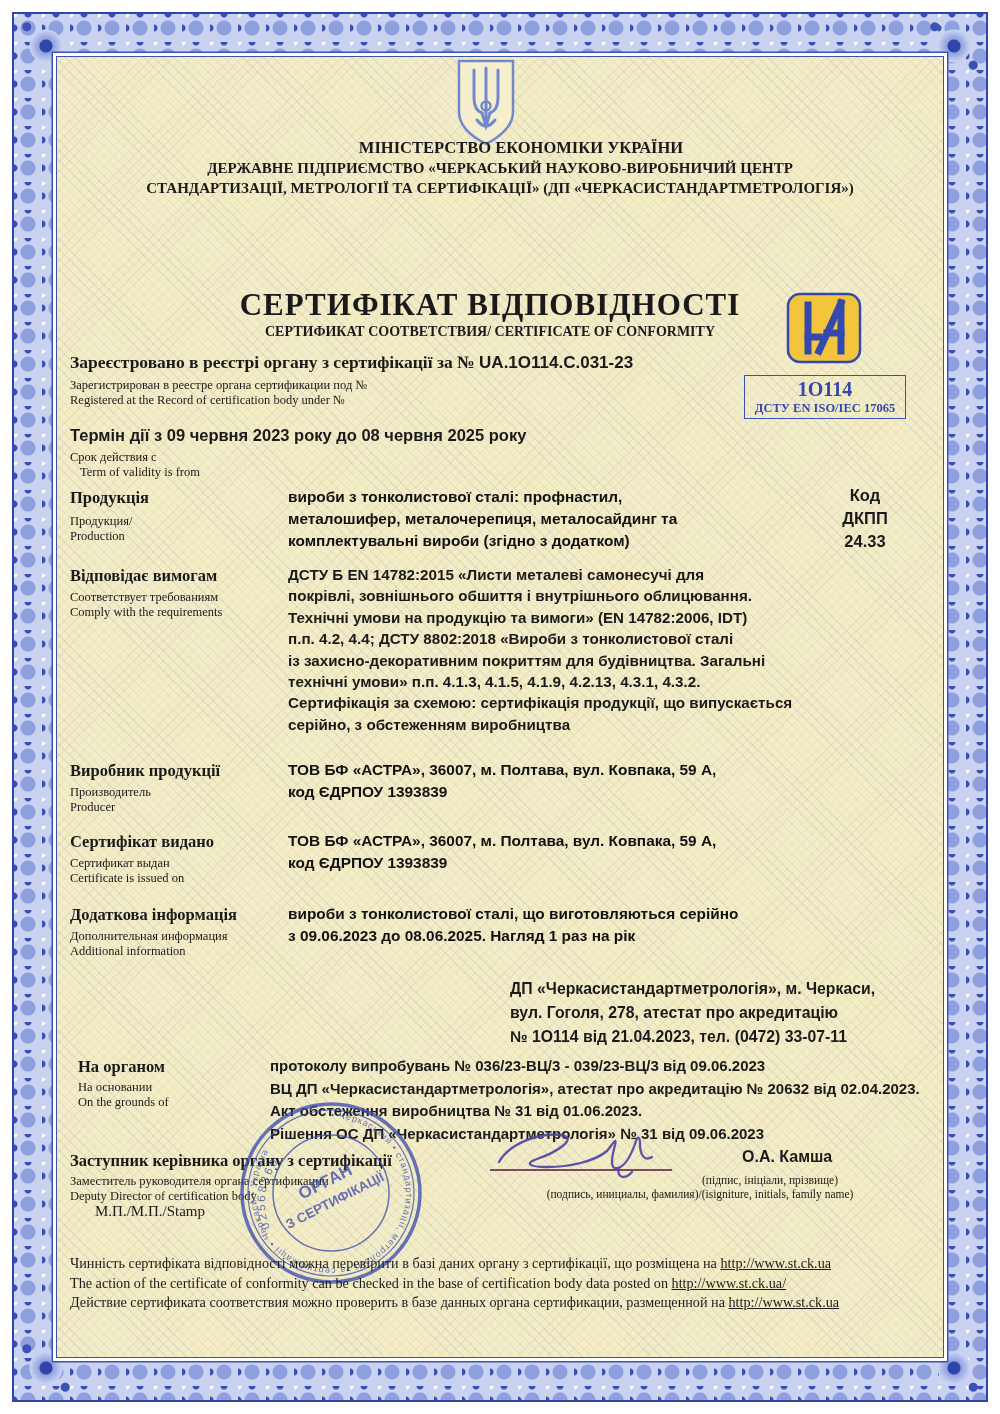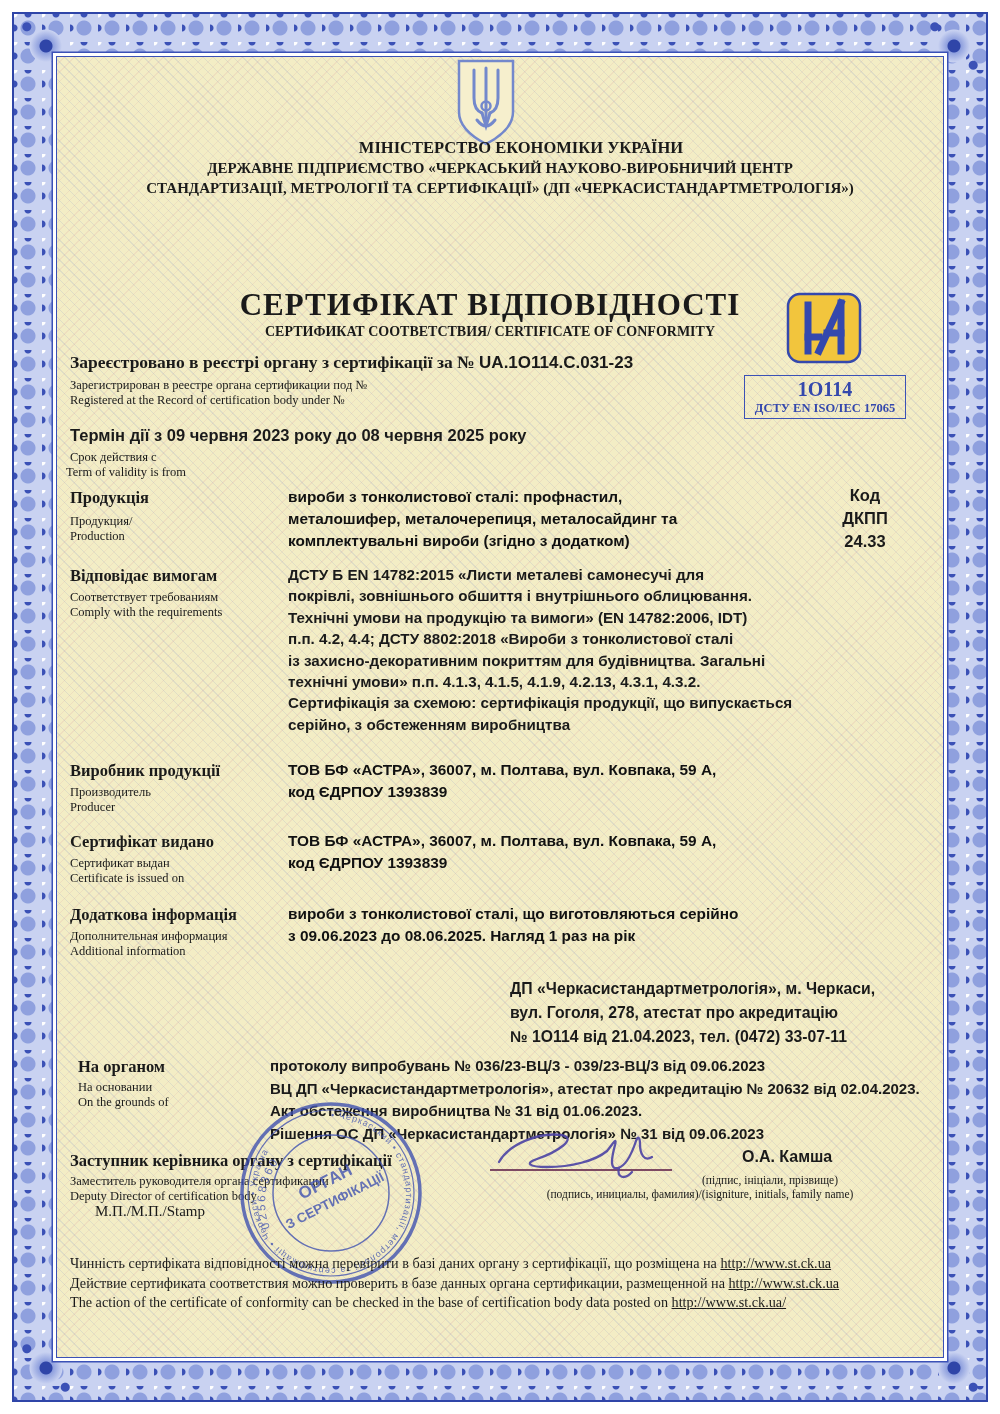--- a/index.html
+++ b/index.html
@@ -93,21 +93,21 @@
   </div>
 
   <div class="abs" style="left:70px;top:352px;font-size:17.5px;">
     <span class="ser-b">Зареєстровано в реєстрі органу з сертифікації за № </span><span class="sans-b" style="font-size:17px;">UA.1О114.С.031-23</span>
   </div>
   <div class="abs ser sub" style="left:70px;top:378px;">Зарегистрирован в реестре органа сертификации под №</div>
   <div class="abs ser sub" style="left:70px;top:393px;">Registered at the Record of certification body under №</div>
 
   <div class="abs sans-b" style="left:70px;top:426px;font-size:16.5px;">Термін дії з 09 червня 2023 року  до  08 червня 2025 року</div>
   <div class="abs ser sub" style="left:70px;top:450px;">Срок действия с</div>
-  <div class="abs ser sub" style="left:66px;top:465px;">Term of validity is from</div>
+  <div class="abs ser sub" style="left:80px;top:465px;">Term of validity is from</div>
 
   <div class="abs" style="left:70px;top:488px;">
     <div class="ser-b lbl">Продукція</div>
     <div class="ser sub" style="margin-top:6px;">Продукция/</div>
     <div class="ser sub">Production</div>
   </div>
   <div class="abs sans-b val ml" style="left:288px;top:486px;">вироби з тонколистової сталі: профнастил,
 металошифер, металочерепиця, металосайдинг та
 комплектувальні вироби (згідно з додатком)</div>
   <div class="abs sans-b" style="left:820px;top:484px;width:90px;text-align:center;font-size:16.5px;line-height:23px;">
@@ -208,16 +208,16 @@
       </text>
       <g transform="rotate(-27 93 93)" fill="#3d4fb0" text-anchor="middle" font-family="Liberation Sans, sans-serif" font-weight="bold">
         <text x="93" y="86" font-size="17">ОРГАН</text>
         <text x="93" y="106" font-size="13.5">З СЕРТИФІКАЦІЇ</text>
       </g>
     </svg>
   </div>
 
   <div class="abs ser" style="left:70px;top:1254px;width:880px;font-size:14.2px;line-height:19.5px;">
     <div><span>Чинність сертифіката відповідності можна перевірити в базі даних органу з сертифікації, що розміщена на </span><span class="url">http://www.st.ck.ua</span></div>
+    <div><span>The action of the certificate of conformity can be checked in the base of certification body data posted on </span><span class="url">http://www.st.ck.ua/</span></div>
     <div><span>Действие сертификата соответствия можно проверить в базе данных органа сертификации, размещенной на </span><span class="url">http://www.st.ck.ua</span></div>
-    <div><span>The action of the certificate of conformity can be checked in the base of certification body data posted on </span><span class="url">http://www.st.ck.ua/</span></div>
   </div>
 </div>
 
 </body></html>

